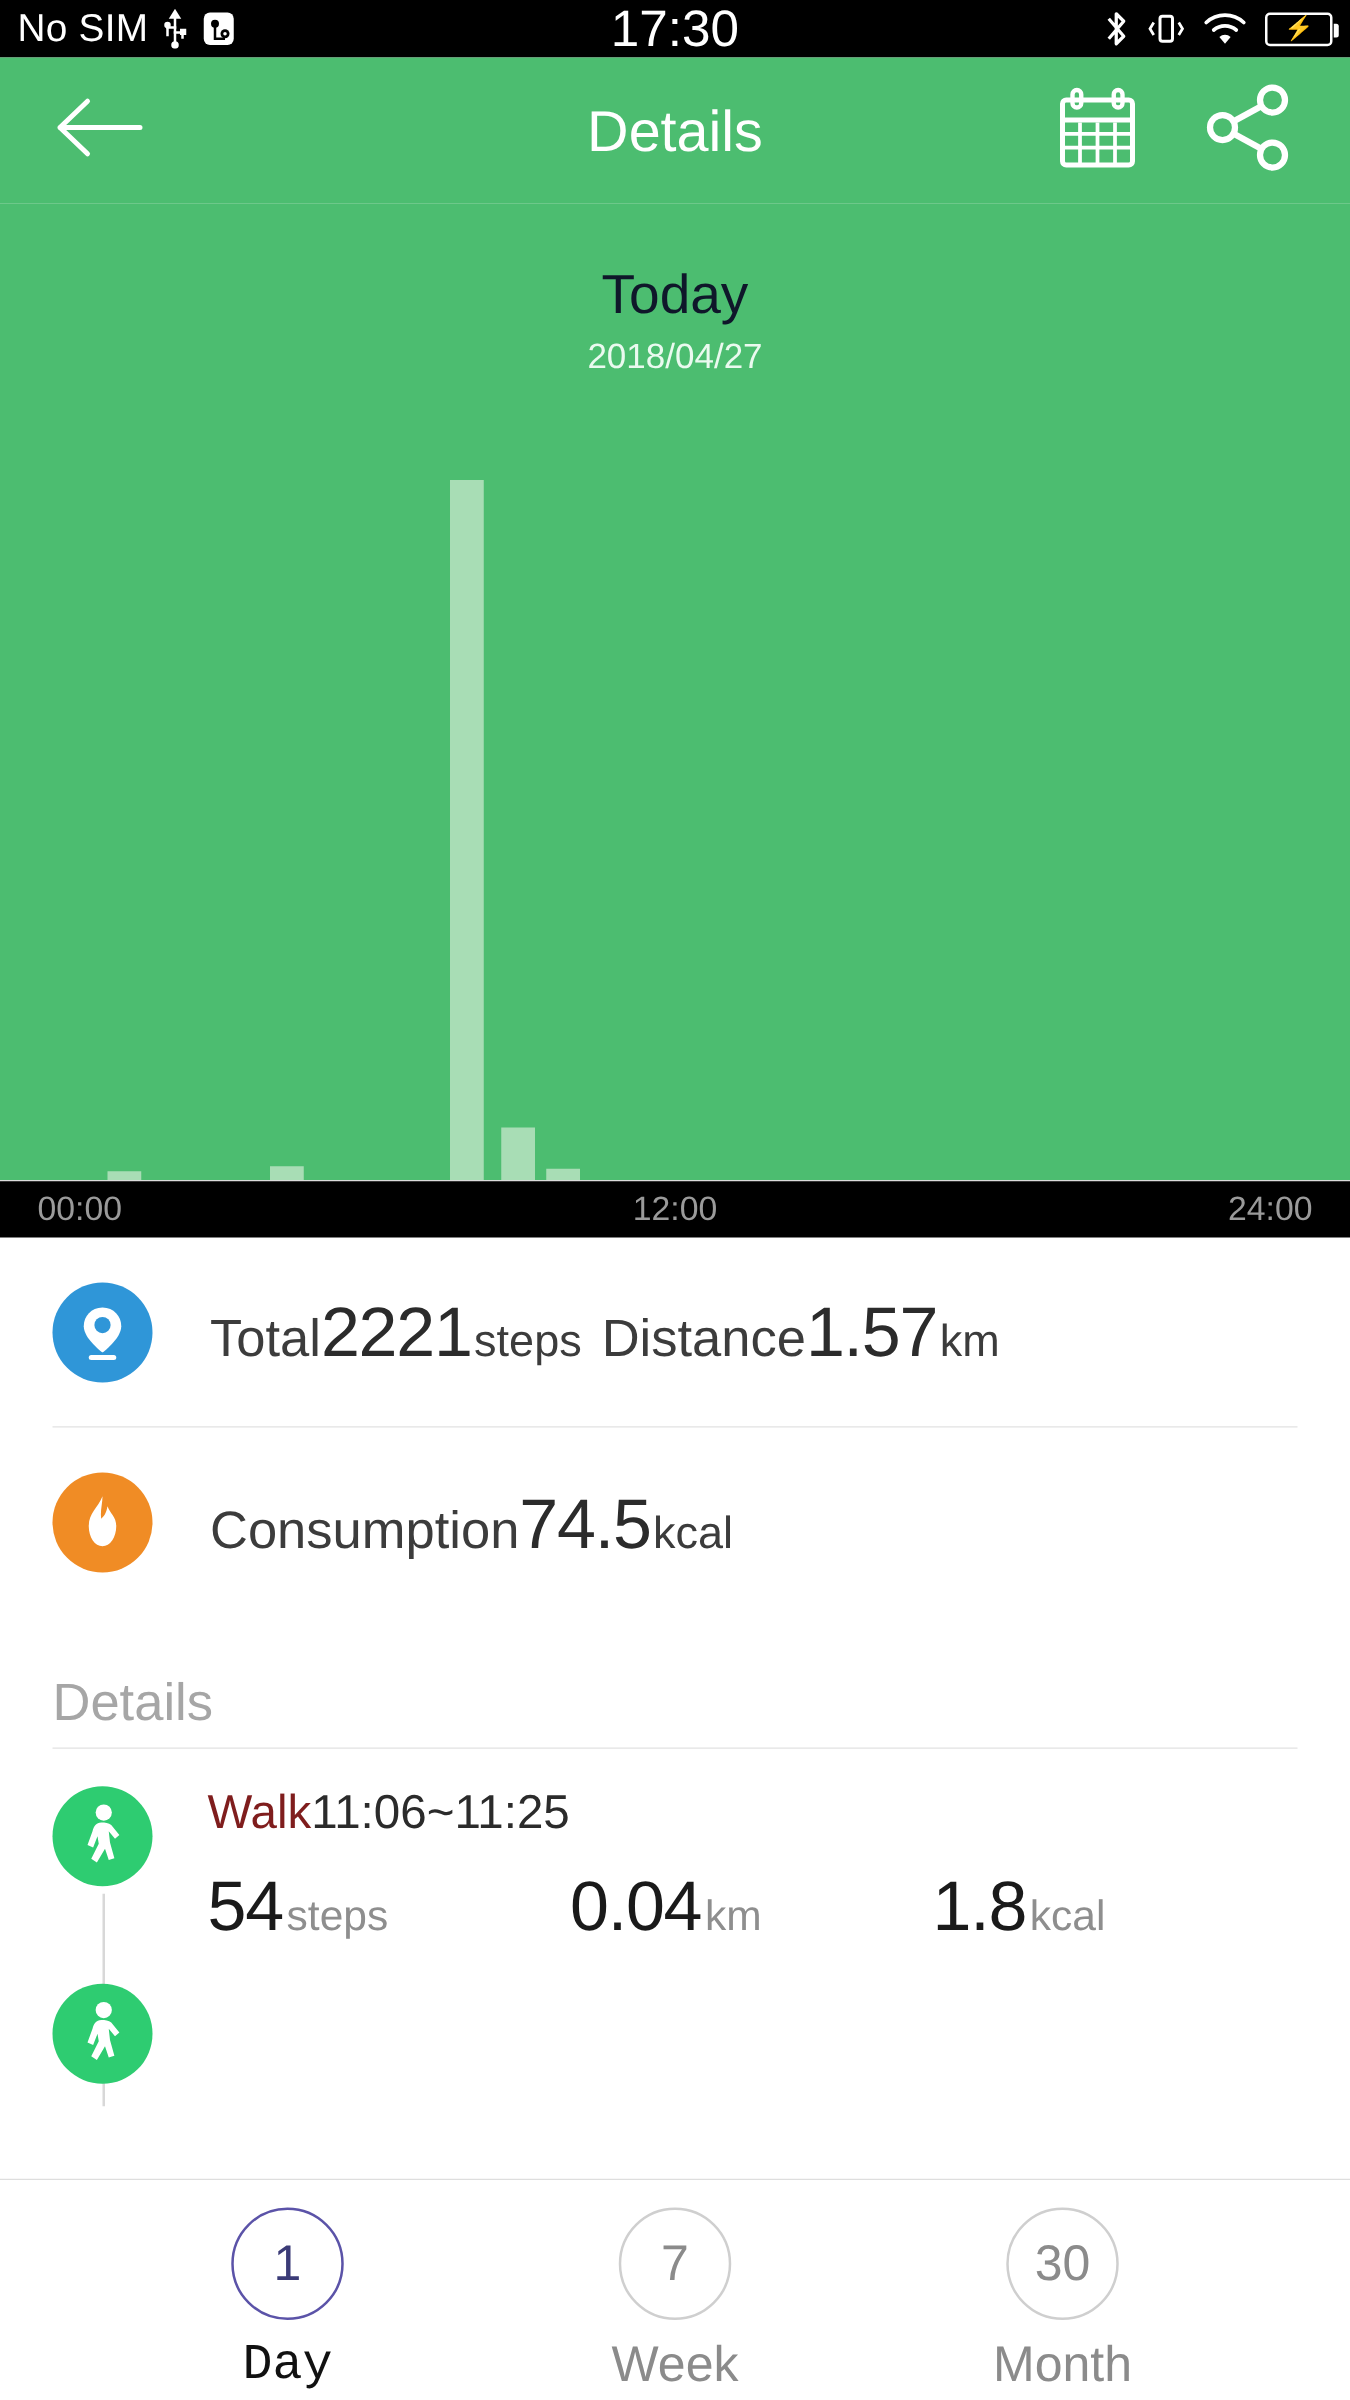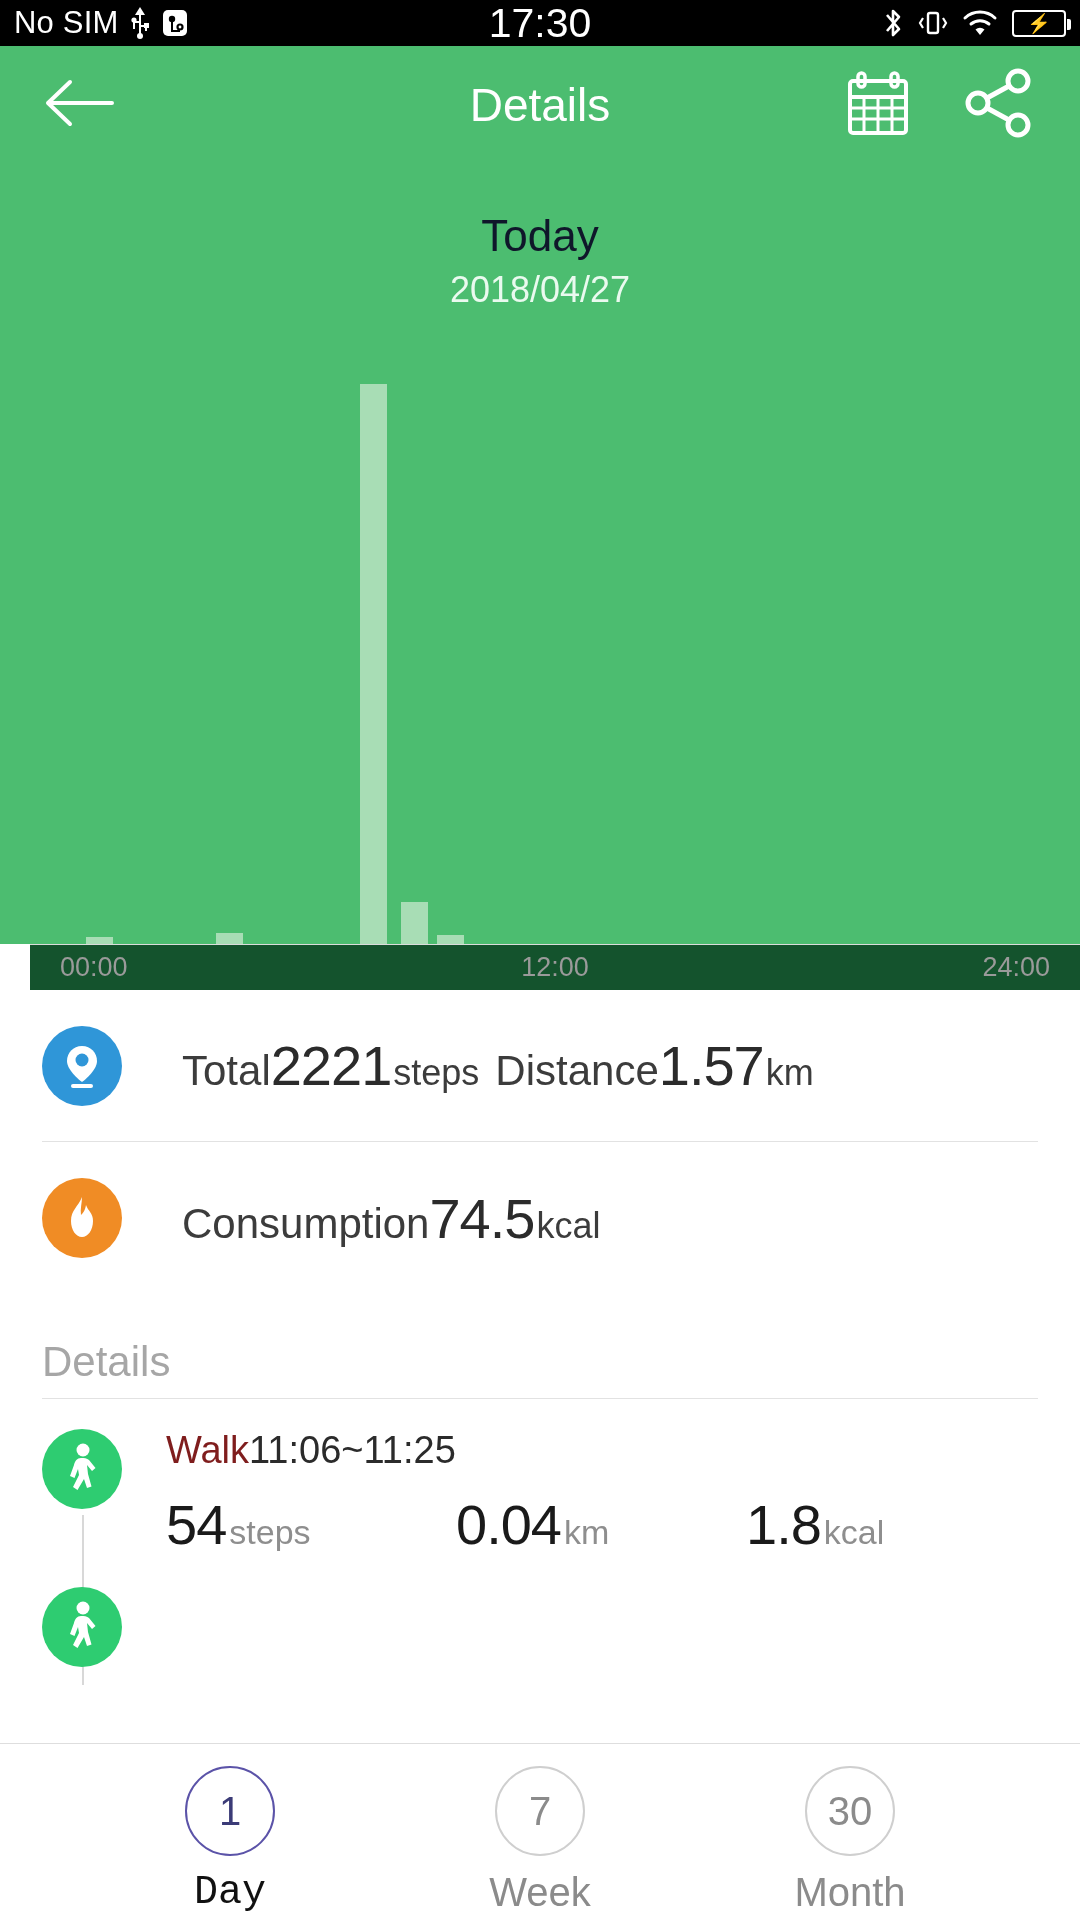--- a/index.html
+++ b/index.html
@@ -48,50 +48,50 @@
 
   
   .chart-panel{
     background:#4CBD70; position:relative;
     height:781px; 
   }
   .day-label{
     text-align:center; color:#0f172a; font-size:44px; padding-top:48px; font-weight:400;
   }
   .date-label{
-    text-align:center; color:#eafaef; font-size:36px; padding-top:8px; font-weight:400;
+    text-align:center; color:#eafaef; font-size:28px; padding-top:8px; font-weight:400;
   }
   .plot{
     position:absolute; left:0; right:0; bottom:0; height:560px;
   }
   .bar{
     position:absolute; bottom:0; background:#A8DDB5; border-radius:0;
   }
   .axis{
-    height:46px; background:#14532d; border-top:1px solid #dcdcdc;
-    position:relative; color:#9a9a9a; font-size:27px;margin-left:30px;
+    height:46px; background:#000000; border-top:1px solid #dcdcdc;
+    position:relative; color:#9a9a9a; font-size:27px;
   }
   .axis span{ position:absolute; top:7px; }
   .ax-l{ left:30px; }
   .ax-c{ left:50%; transform:translateX(-50%); }
   .ax-r{ right:30px; }
 
   
   .summary{ padding:0 42px; }
   .sum-row{
     display:flex; align-items:center; height:152px;
   }
   .sum-row.bordered{ border-bottom:1px solid #e2e2e2; }
   .badge{
     width:80px; height:80px; border-radius:50%;
     display:flex; align-items:center; justify-content:center; flex:0 0 auto;
   }
   .badge.blue{ background:#2F96D8; }
   .badge.orange{ background:#F08C25; }
-  .sum-text{ margin-left:60px; display:flex; align-items:baseline; color:#3a3a3a; white-space:nowrap;}
+  .sum-text{ margin-left:46px; display:flex; align-items:baseline; color:#3a3a3a; white-space:nowrap;}
   .lbl{ font-size:42px; color:#3c3c3c; }
   .num{ font-size:56px; color:#2b2b2b; letter-spacing:-1px; }
   .unit{ font-size:36px; color:#3c3c3c; margin-left:2px; }
 
   
   .details-wrap{ padding:0 42px; }
   .details-head{
     font-size:42px; color:#a6a6a6; padding-top:44px; padding-bottom:12px;
     border-bottom:1px solid #e2e2e2;
   }

